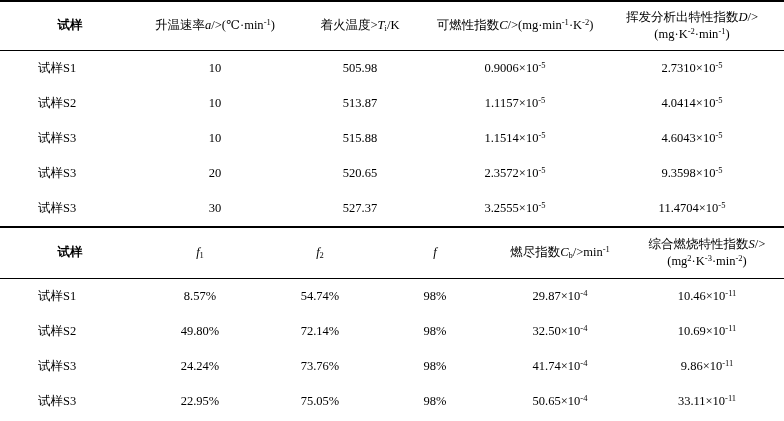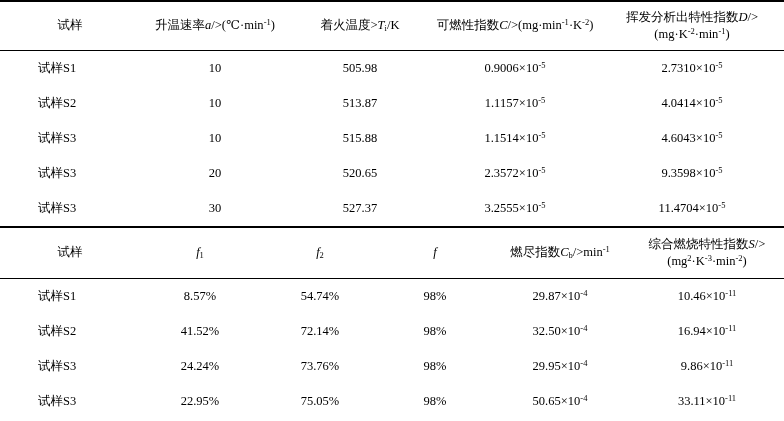--- a/index.html
+++ b/index.html
@@ -36,20 +36,21 @@
     border-top: 1px solid #000;
   }
   .hdr td {
     text-align: center;
     font-size: 12.5px;
     line-height: 1.35;
     padding: 7px 4px 7px 4px;
     font-family: "Liberation Serif", "DejaVu Serif", serif;
   }
   .hdr td.left-head {
+    font-weight: bold;
   }
   .row td {
     font-size: 12.5px;
     text-align: center;
     padding: 9px 4px 9px 4px;
   }
   .row td.firstcol {
     text-align: left;
     padding-left: 38px;
   }
@@ -176,33 +177,33 @@
         <td class="firstcol">试样S1</td>
         <td>8.57%</td>
         <td>54.74%</td>
         <td>98%</td>
         <td><span>29.87×10</span><sup>-4</sup></td>
         <td><span>10.46×10</span><sup>-11</sup></td>
       </tr>
 
       <tr class="row">
         <td class="firstcol">试样S2</td>
-        <td>41.52%</td>
+        <td>49.80%</td>
         <td>72.14%</td>
         <td>98%</td>
         <td><span>32.50×10</span><sup>-4</sup></td>
-        <td><span>16.94×10</span><sup>-11</sup></td>
+        <td><span>10.69×10</span><sup>-11</sup></td>
       </tr>
 
       <tr class="row">
         <td class="firstcol">试样S3</td>
         <td>24.24%</td>
         <td>73.76%</td>
         <td>98%</td>
-        <td><span>29.95×10</span><sup>-4</sup></td>
+        <td><span>41.74×10</span><sup>-4</sup></td>
         <td><span>9.86×10</span><sup>-11</sup></td>
       </tr>
 
       <tr class="row">
         <td class="firstcol">试样S3</td>
         <td>22.95%</td>
         <td>75.05%</td>
         <td>98%</td>
         <td><span>50.65×10</span><sup>-4</sup></td>
         <td><span>33.11×10</span><sup>-11</sup></td>

